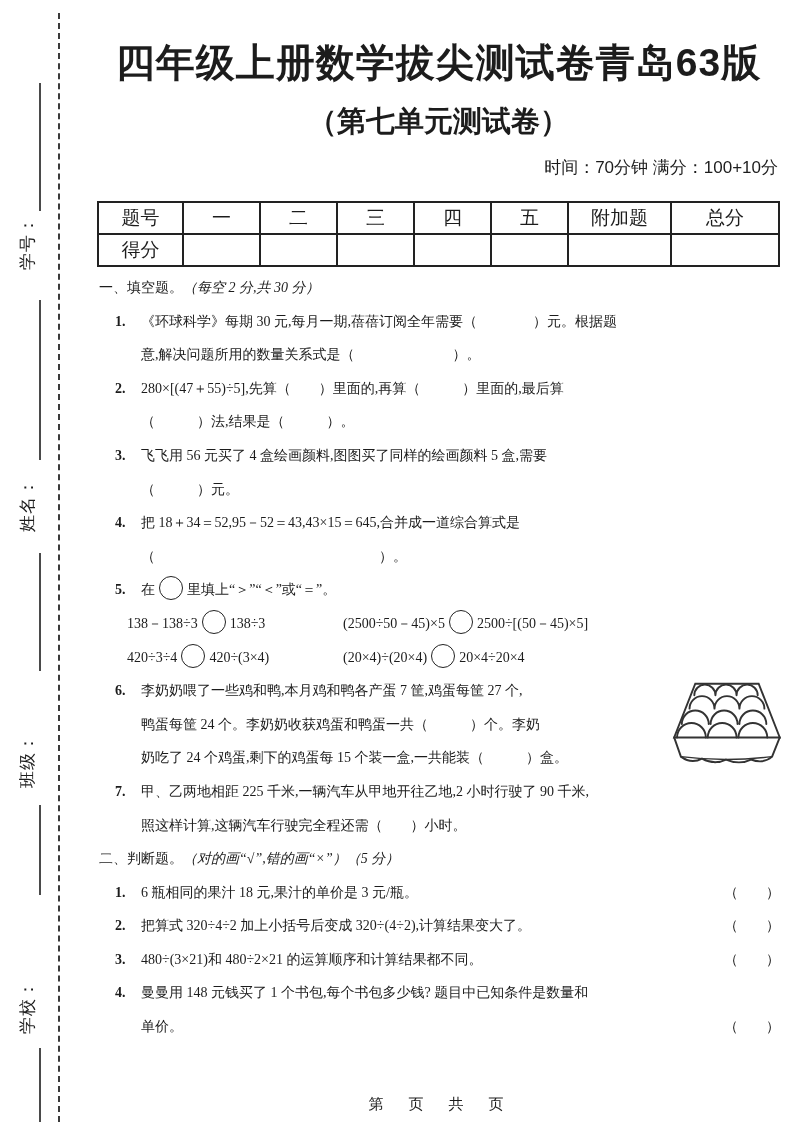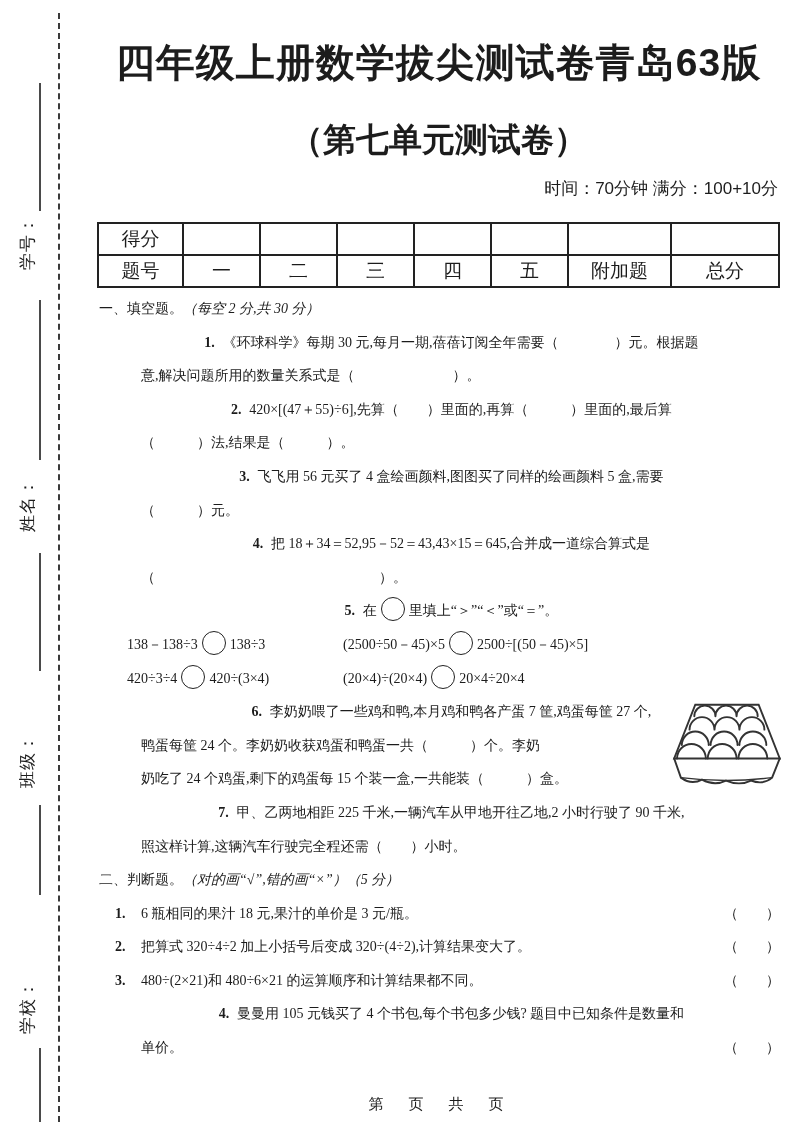--- a/index.html
+++ b/index.html
@@ -29,38 +29,38 @@
   .side-label.s3 { top:761px; }
   .side-label.s4 { top:1007px; }
   
   .content { position:absolute; left:97px; top:12px; width:683px; }
   .title {
     margin-top:24px; text-align:center;
     font-family:"Liberation Sans", sans-serif; font-weight:bold;
     font-size:39px; letter-spacing:1px; white-space:nowrap;
   }
   .subtitle {
-    margin-top:28px; text-align:center;
-    font-family:"Liberation Sans", sans-serif; font-weight:bold; font-size:33px;
+    margin-top:12px; text-align:center;
+    font-family:"Liberation Sans", sans-serif; font-weight:bold; font-size:29px;
   }
   .info {
     margin:14px 2px 22px 0; text-align:right;
     font-family:"Liberation Sans", sans-serif; font-size:17px;
   }
   table.score { width:100%; border-collapse:collapse; table-layout:fixed; }
   table.score th, table.score td {
     border:2px solid #222; height:32px; text-align:center;
     font-weight:normal; font-size:19px; padding:0;
   }
   
   .body-lines { margin-top:4px; font-size:14px; }
   .ln { line-height:33.6px; height:33.6px; white-space:nowrap; }
   .sec-head { padding-left:2px; }
   .note { font-style:italic; }
-  .q-first { padding-left:44px;text-align:center; }
+  .q-first { padding-left:44px; }
   .q-cont  { padding-left:44px; }
   .qnum { display:inline-block; width:26px; margin-left:-26px; font-weight:bold; }
   .circle {
     display:inline-block; width:24px; height:24px; border:1.7px solid #222;
     border-radius:50%; vertical-align:-6px; margin:0 4px;
   }
   .cmp-row { display:flex; padding-left:30px;justify-content:flex-end; }
   .cmp-a { flex:0 0 216px; }
   .cmp-b { flex:1; }
   .q6-wrap { position:relative; }
@@ -99,55 +99,55 @@
           <col style="width:77px">
           <col style="width:77px">
           <col style="width:77px">
         <col style="width:77px">
           <col style="width:77px">
           <col style="width:103px">
           <col>
       </colgroup>
       <tbody>
           <tr>
-        <td>得分</td>
-        <td></td>
-        <td></td>
-        <td></td>
-        <td></td>
-        <td></td>
-        <td></td>
-        <td></td>
-      </tr>
-      <tr>
         <th>题号</th>
         <th>一</th>
         <th>二</th>
         <th>三</th>
         <th>四</th>
         <th>五</th>
         <th>附加题</th>
         <th>总分</th>
       </tr>
+      <tr>
+        <td>得分</td>
+        <td></td>
+        <td></td>
+        <td></td>
+        <td></td>
+        <td></td>
+        <td></td>
+        <td></td>
+      </tr>
     </tbody>
       </table>
 
     <div class="body-lines">
 
       <div class="ln sec-head">
         <span>一、填空题。</span><span class="note">（每空 2 分,共 30 分）</span>
       </div>
 
       <div class="ln q-first">
         <span class="qnum">1.</span><span>《环球科学》每期 30 元,每月一期,蓓蓓订阅全年需要（　　　　）元。根据题</span>
       </div>
       <div class="ln q-cont">意,解决问题所用的数量关系式是（　　　　　　　）。</div>
 
       <div class="ln q-first">
-        <span class="qnum">2.</span><span>420×[(47＋55)÷6],先算（　　）里面的,再算（　　　）里面的,最后算</span>
+        <span class="qnum">2.</span><span>280×[(47＋55)÷5],先算（　　）里面的,再算（　　　）里面的,最后算</span>
       </div>
       <div class="ln q-cont">（　　　）法,结果是（　　　）。</div>
 
       <div class="ln q-first">
         <span class="qnum">3.</span><span>飞飞用 56 元买了 4 盒绘画颜料,图图买了同样的绘画颜料 5 盒,需要</span>
       </div>
       <div class="ln q-cont">（　　　）元。</div>
 
       <div class="ln q-first">
         <span class="qnum">4.</span><span>把 18＋34＝52,95－52＝43,43×15＝645,合并成一道综合算式是</span>
@@ -203,25 +203,25 @@
 
       <div class="ln judge">
         <span><span class="qnum">1.</span><span>6 瓶相同的果汁 18 元,果汁的单价是 3 元/瓶。</span></span>
         <span>（　　）</span>
       </div>
       <div class="ln judge">
         <span><span class="qnum">2.</span><span>把算式 320÷4÷2 加上小括号后变成 320÷(4÷2),计算结果变大了。</span></span>
         <span>（　　）</span>
       </div>
       <div class="ln judge">
-        <span><span class="qnum">3.</span><span>480÷(2×21)和 480÷6×21 的运算顺序和计算结果都不同。</span></span>
-        <span>（　　）</span>
-      </div>
-      <div class="ln q-first">
-        <span class="qnum">4.</span><span>曼曼用 105 元钱买了 4 个书包,每个书包多少钱? 题目中已知条件是数量和</span>
+        <span><span class="qnum">3.</span><span>480÷(3×21)和 480÷2×21 的运算顺序和计算结果都不同。</span></span>
+        <span>（　　）</span>
+      </div>
+      <div class="ln q-first">
+        <span class="qnum">4.</span><span>曼曼用 148 元钱买了 1 个书包,每个书包多少钱? 题目中已知条件是数量和</span>
       </div>
       <div class="ln judge">
         <span>单价。</span>
         <span>（　　）</span>
       </div>
 
     </div>
   </div>
 
   <div class="footer">第　页　共　页</div>

